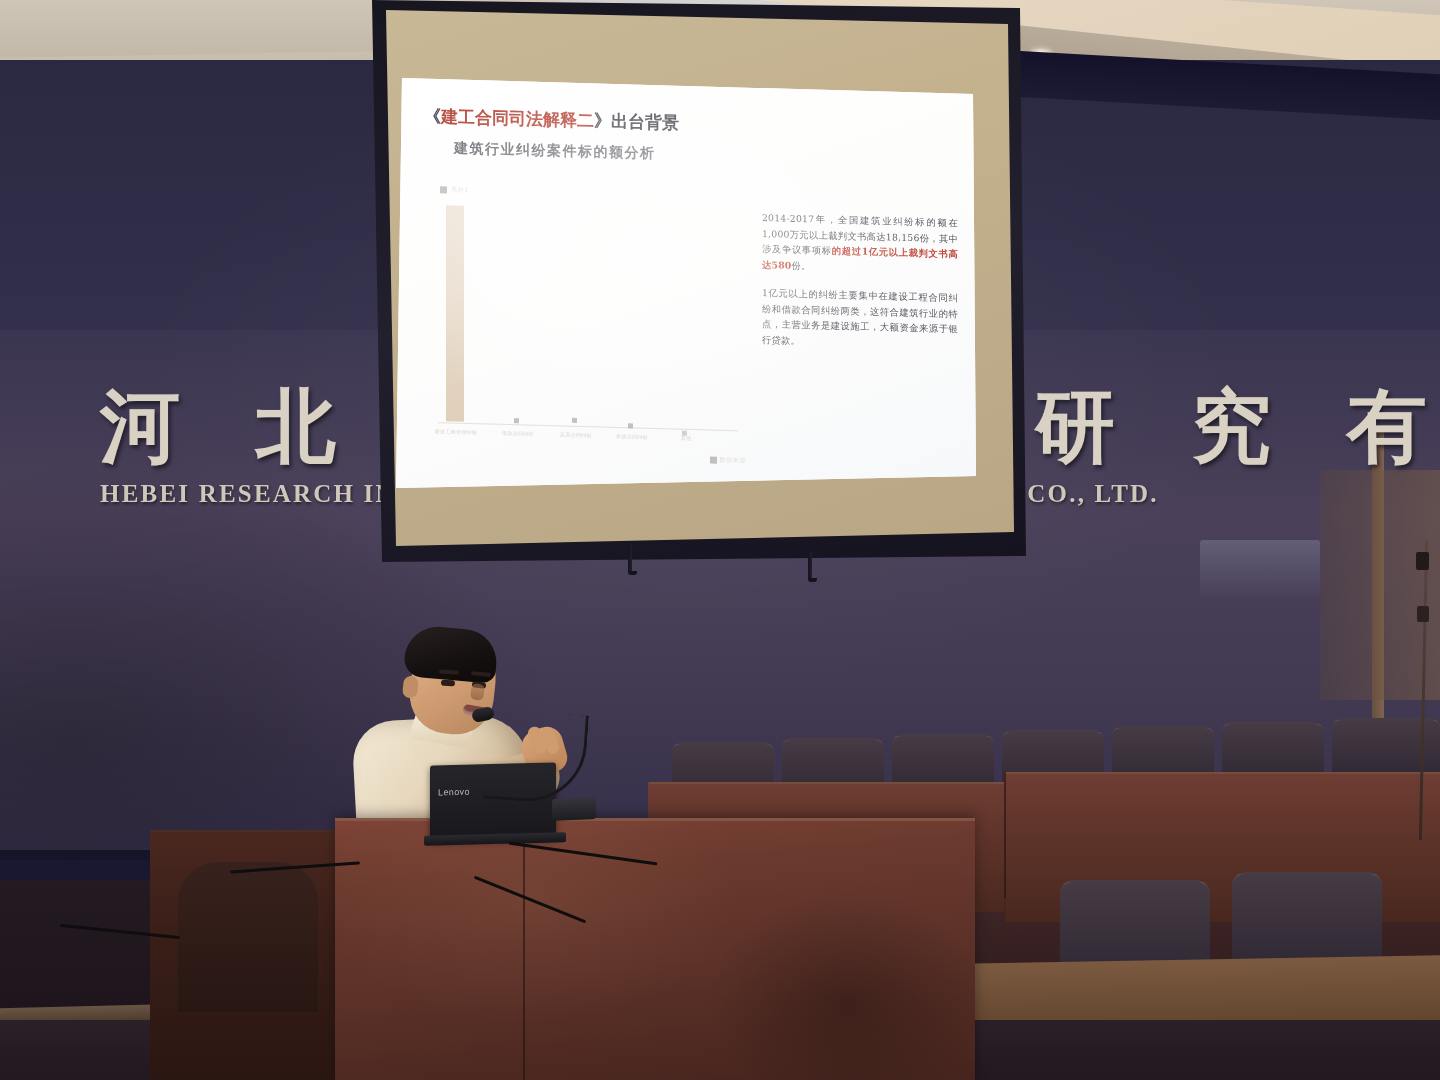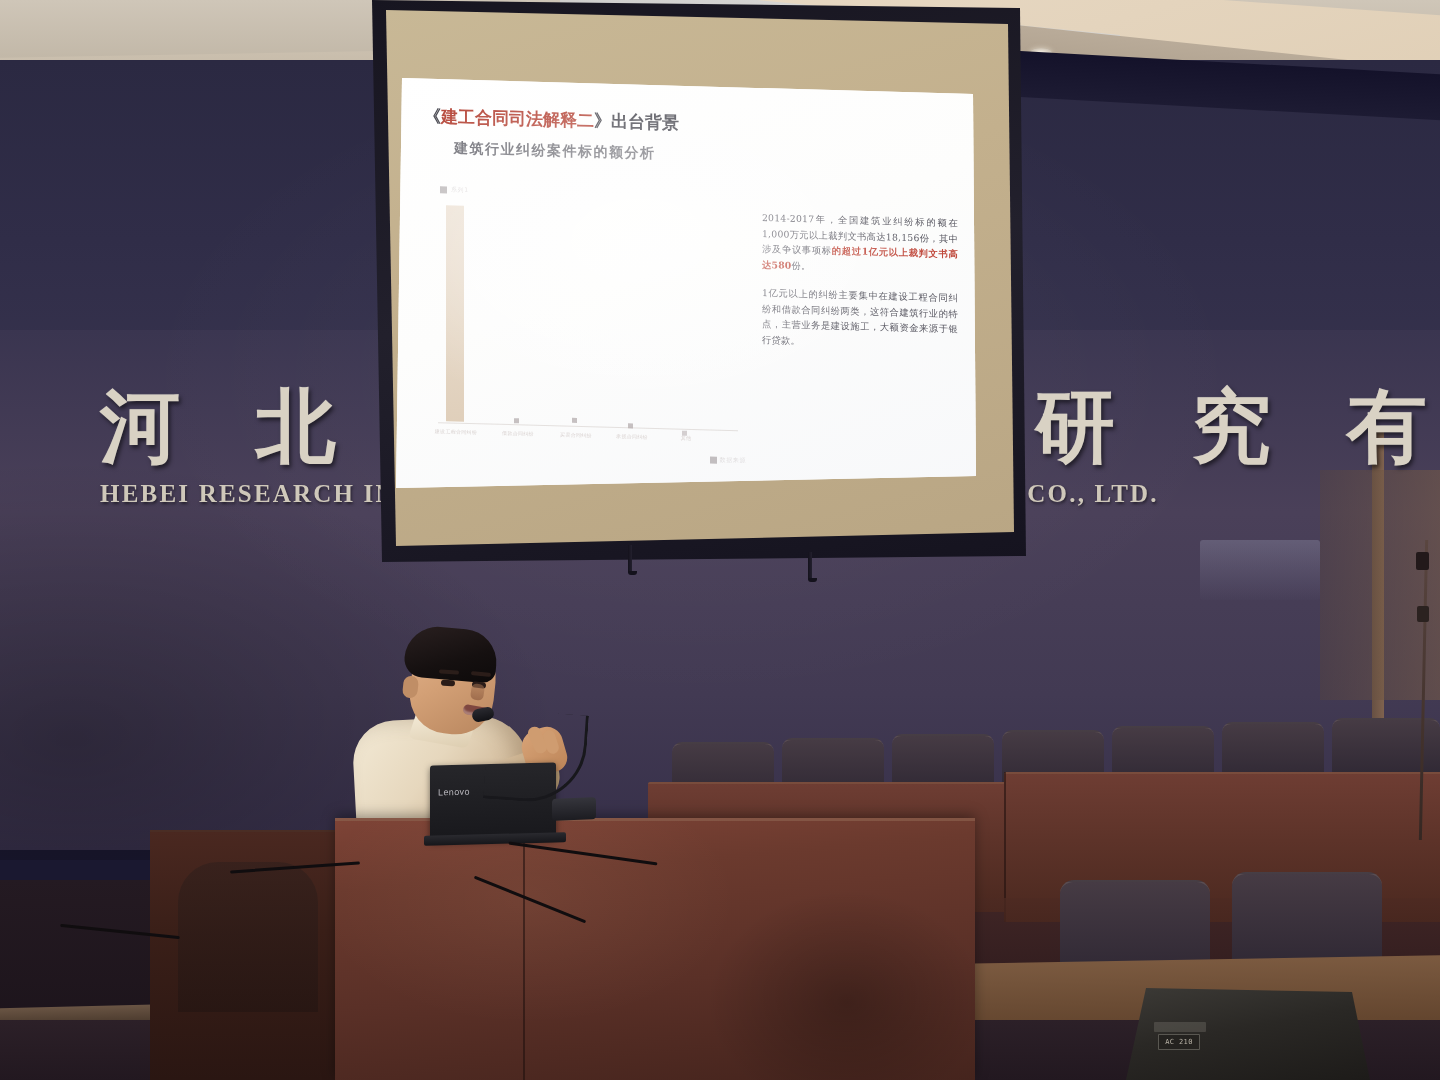--- a/index.html
+++ b/index.html
@@ -600,18 +600,14 @@
 
   <div class="mic-stand-tall"></div>
   <div class="mic-stand-clip"></div>
   <div class="mic-stand-top"></div>
 
   <div class="cable" style="left:508px; top:852px; width:150px; height:3px; transform:rotate(8deg);"></div>
   <div class="cable" style="left:470px; top:898px; width:120px; height:3px; transform:rotate(22deg);"></div>
   <div class="cable" style="left:230px; top:866px; width:130px; height:3px; transform:rotate(-4deg);"></div>
   <div class="cable" style="left:60px; top:930px; width:120px; height:3px; transform:rotate(6deg);"></div>
 
-  <div class="monitor">
-    <div class="monitor-badge"></div>
-    <div class="monitor-label">AC 210</div>
-  </div>
 
 </div>
 
 </body></html>

